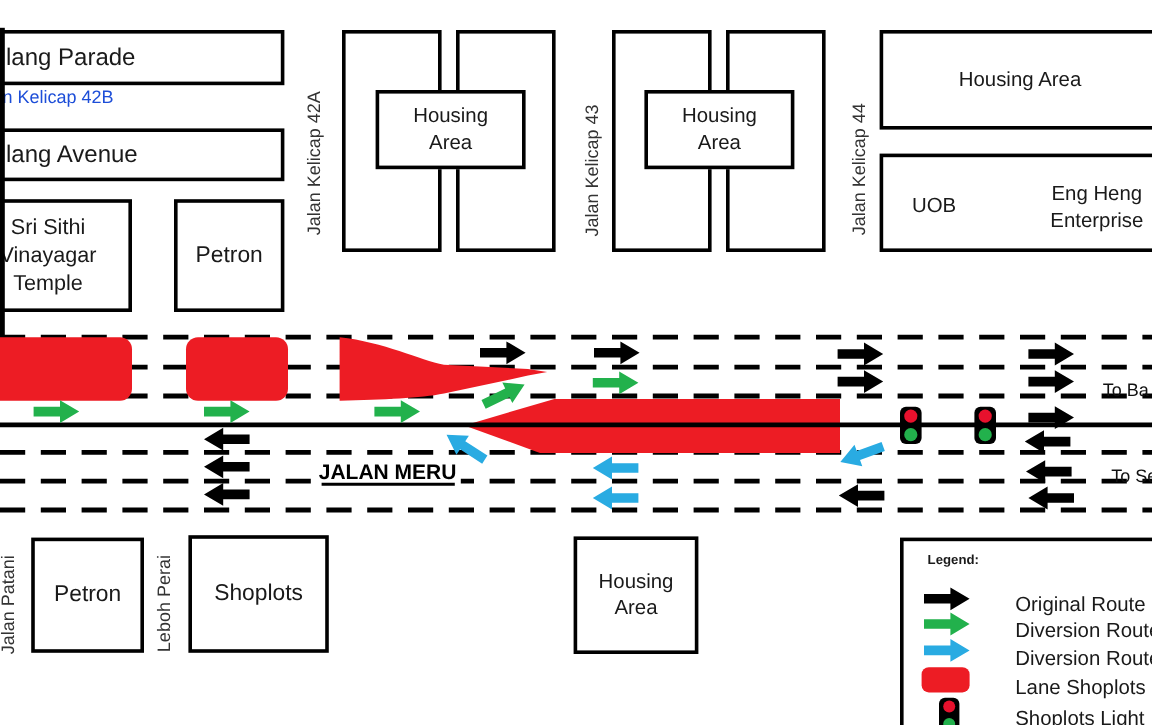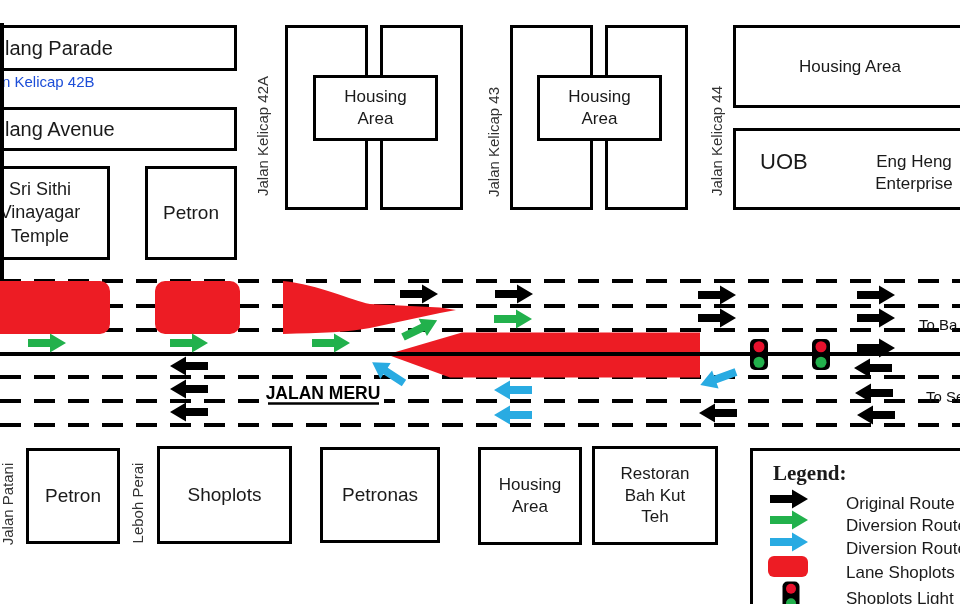--- a/index.html
+++ b/index.html
@@ -9,21 +9,21 @@
        display:flex;align-items:center;justify-content:center;text-align:center;}
   .box .wrap{display:inline-block;line-height:1.28;}
   .plain-label{position:absolute;white-space:nowrap;}
   .vlabel{position:absolute;width:140px;height:20px;text-align:center;font-size:15px;
           transform:rotate(-90deg);white-space:nowrap;color:#333;}
   .left-pad{justify-content:flex-start;text-align:left;}
   #edge-bar{position:absolute;left:0;top:0;width:4px;height:258px;background:#000;}
   #road-svg{position:absolute;left:0;top:0;z-index:5;pointer-events:none;}
   #legend-box{z-index:1;}
   .legend-label{position:absolute;left:93px;font-size:17px;white-space:nowrap;text-align:center;}
-  #legend-title{position:absolute;left:20px;top:10px;font-size:21px;font-weight:bold;font-family:Liberation Serif, serif;}
+  #legend-title{position:absolute;left:20px;top:10px;font-size:11px;font-weight:bold;}
   svg text{font-family:"Liberation Sans",sans-serif;}
 </style>
 </head>
 <body>
 
 <div id="canvas">
 
   <div class="box left-pad" style="left:-20px;top:2px;width:257px;height:46px;padding-left:22px;font-size:20px;">
     <span>lang Parade</span>
   </div>
@@ -53,38 +53,32 @@
   <div class="box" style="left:510px;top:2px;width:83px;height:185px;"></div>
   <div class="box" style="left:605px;top:2px;width:83px;height:185px;"></div>
   <div class="box" style="left:537px;top:52px;width:125px;height:66px;font-size:17px;">
     <span class="wrap" style="width:80px;">Housing Area</span>
   </div>
 
   <div class="box" style="left:733px;top:2px;width:262px;height:83px;font-size:17px;">
     <span style="margin-right:28px;">Housing Area</span>
   </div>
   <div class="box" style="left:733px;top:105px;width:262px;height:82px;">
-    <span style="position:absolute;left:24px;top:18px;font-size:22px;">UOB</span>
+    <span style="position:absolute;left:24px;top:31px;font-size:17px;">UOB</span>
     <span class="wrap" style="position:absolute;left:128px;top:20px;width:100px;font-size:17px;text-align:center;">Eng Heng Enterprise</span>
   </div>
 
   <div class="box" style="left:26px;top:425px;width:94px;height:96px;font-size:19px;">
     <span>Petron</span>
   </div>
-  <div class="box" style="left:157px;top:423px;width:135px;height:98px;font-size:19px;">
+  <div class="box" style="left:157px;top:423px;width:117px;height:98px;font-size:19px;">
     <span>Shoplots</span>
-  </div>
-  <div class="box" style="left:320px;top:424px;width:120px;height:96px;font-size:19px;">
-    <span>Petronas</span>
   </div>
   <div class="box" style="left:478px;top:424px;width:104px;height:98px;font-size:17px;">
     <span class="wrap" style="width:80px;">Housing Area</span>
-  </div>
-  <div class="box" style="left:592px;top:423px;width:126px;height:99px;font-size:17px;">
-    <span class="wrap" style="width:86px;">Restoran Bah Kut Teh</span>
   </div>
 
   <div id="legend-box" class="box" style="left:750px;top:425px;width:243px;height:168px;justify-content:flex-start;align-items:flex-start;">
     <span id="legend-title">Legend:</span>
     <span class="legend-label" style="top:43px;">Original Route</span>
     <span class="legend-label" style="top:65px;">Diversion Route</span>
     <span class="legend-label" style="top:88px;">Diversion Route</span>
     <span class="legend-label" style="top:112px;">Lane Shoplots</span>
     <span class="legend-label" style="top:138px;">Shoplots Light</span>
   </div>

